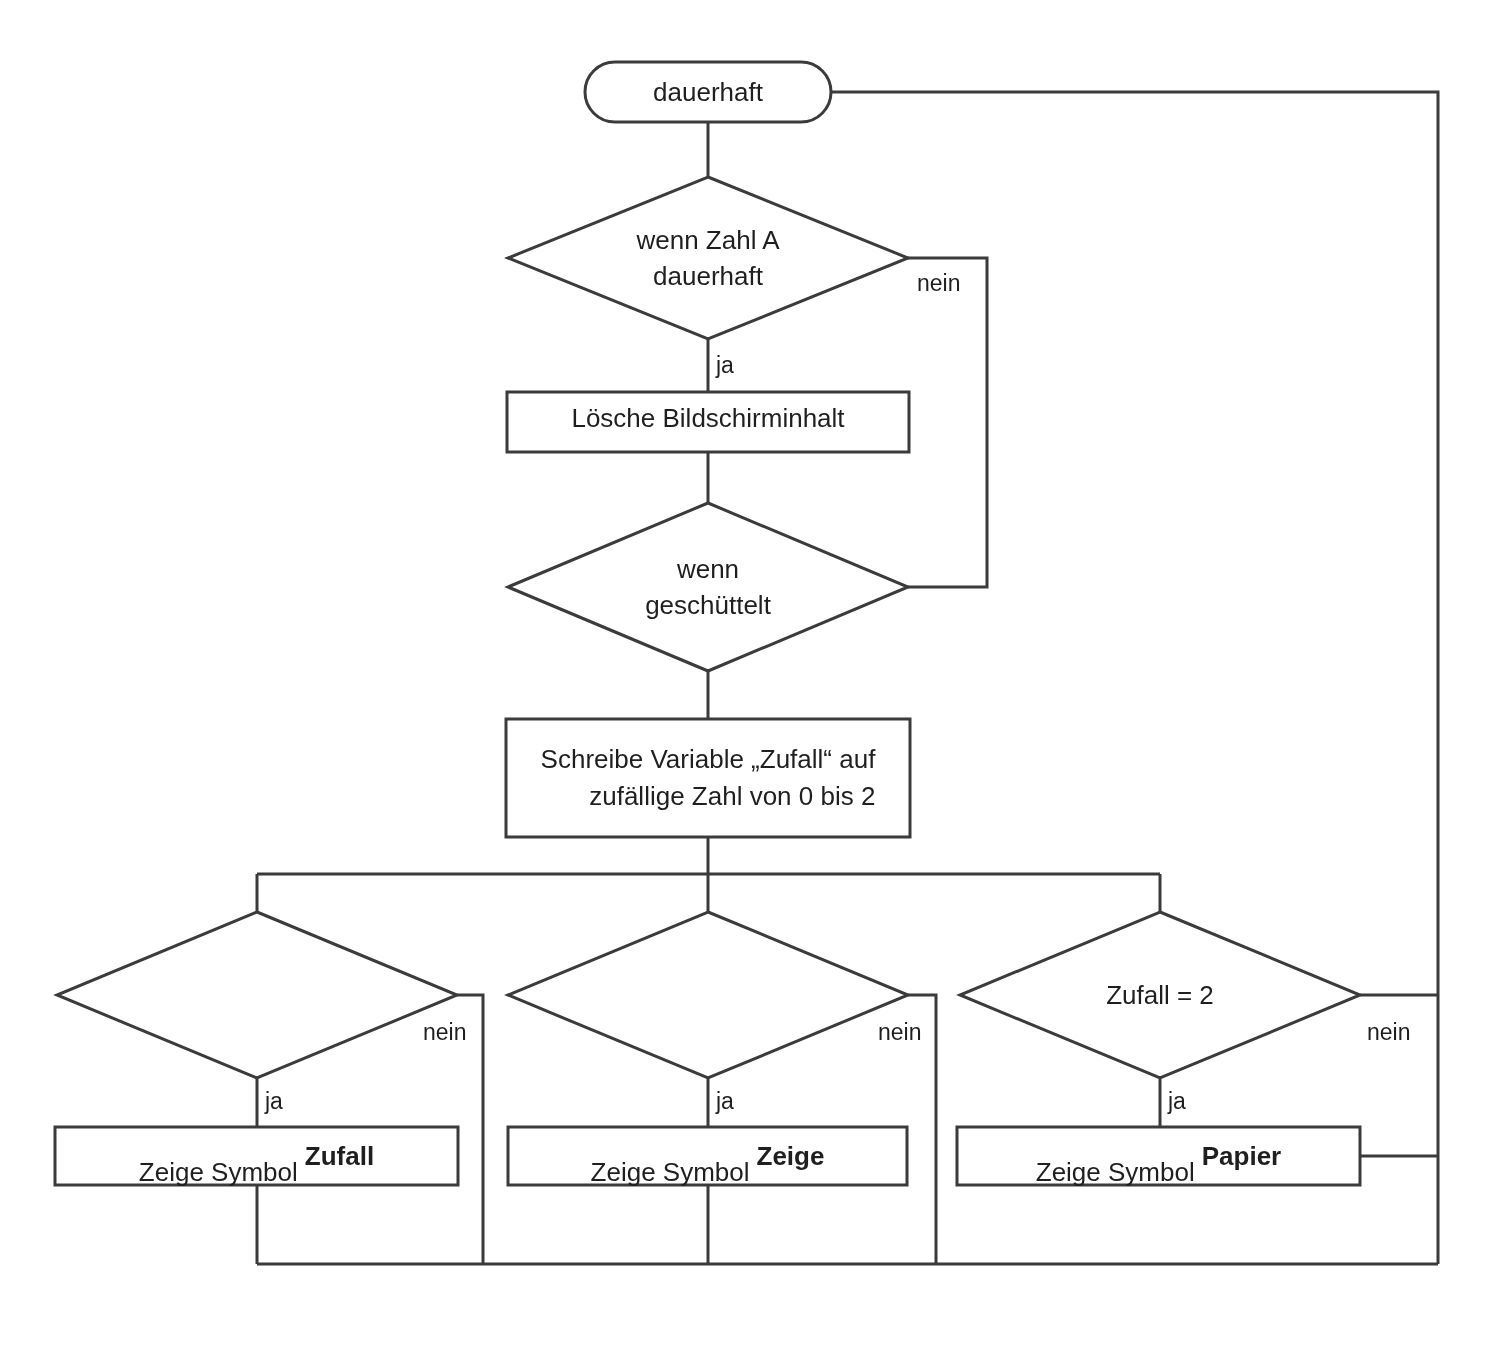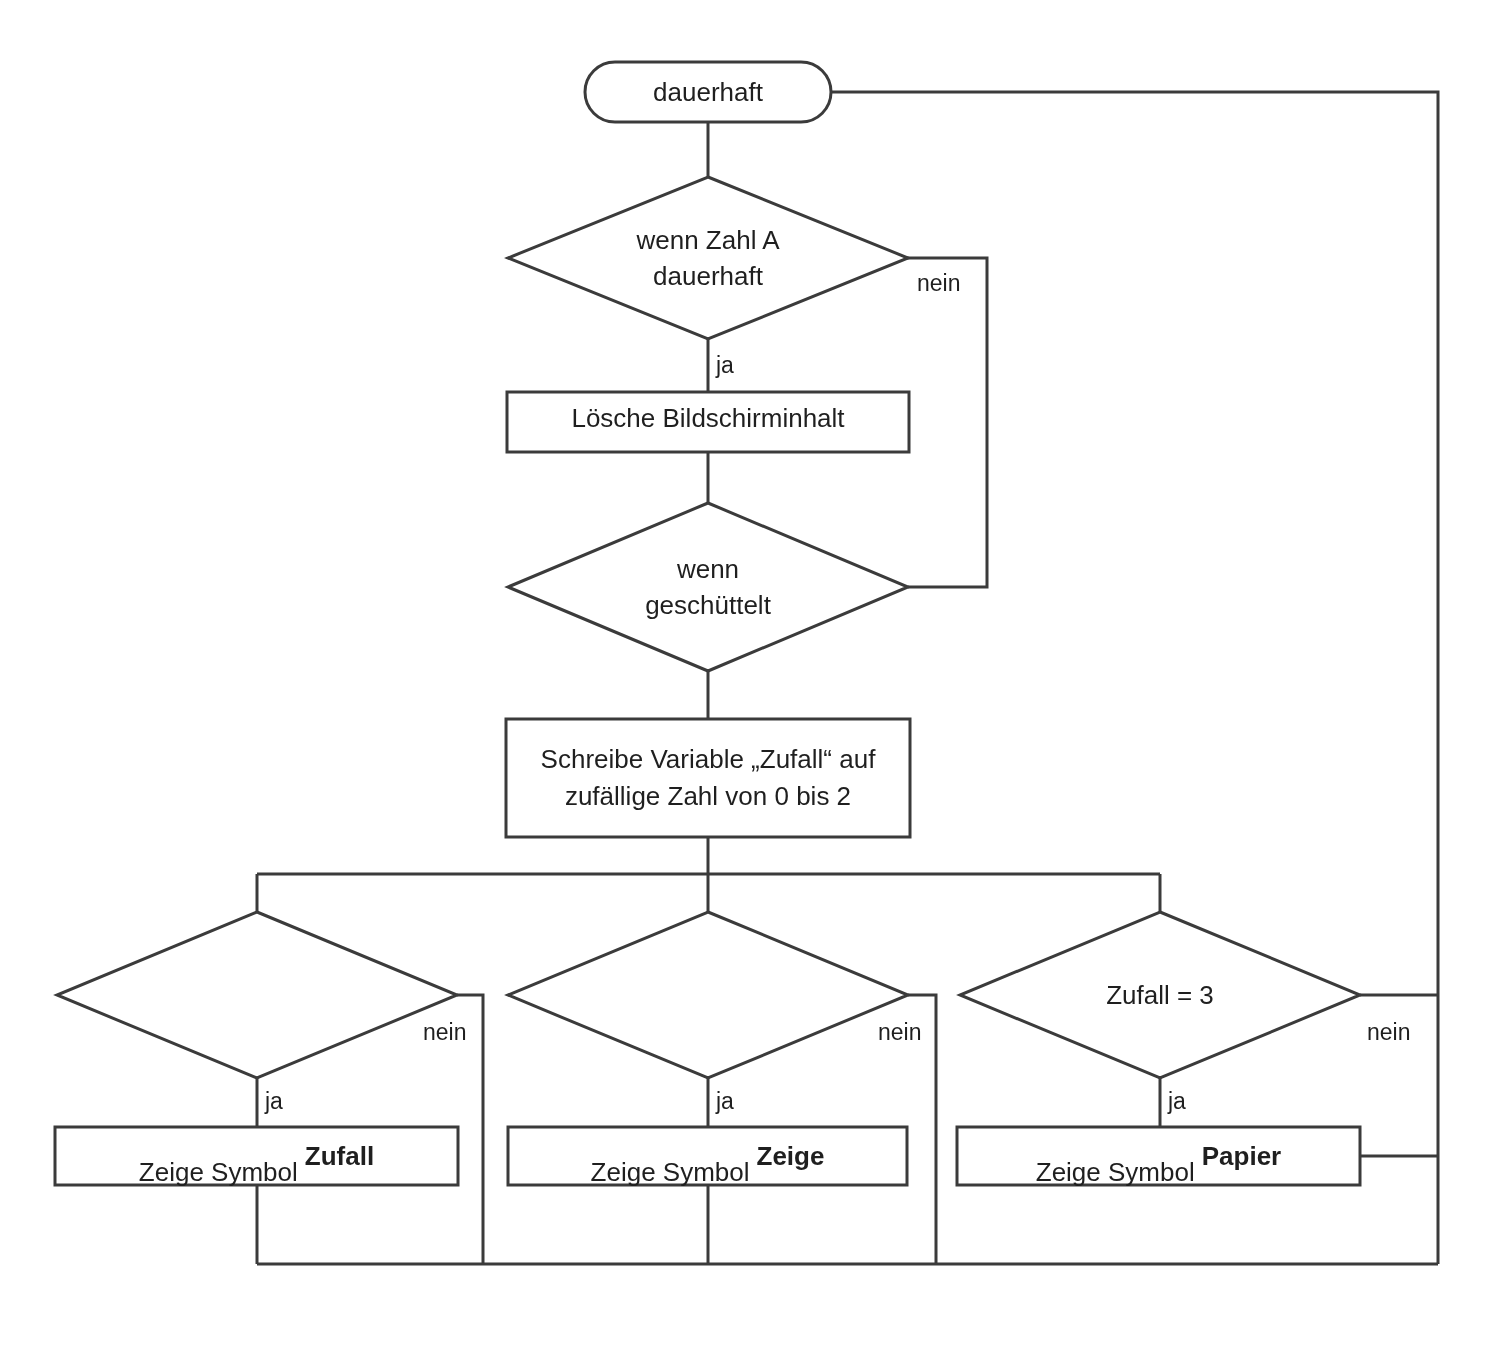--- a/index.html
+++ b/index.html
@@ -71,30 +71,30 @@
 
   <div class="label" style="left:507px;top:392px;width:402px;height:52px;">Lösche Bildschirminhalt</div>
 
   <div class="label" style="left:508px;top:503px;width:400px;height:168px;">
     <span class="stack">
       <span>wenn</span>
       <span>geschüttelt</span>
     </span>
   </div>
 
-  <div class="label" style="left:506px;top:719px;width:404px;height:118px;line-height:37px;">
+  <div class="label" style="left:506px;top:719px;width:404px;height:118px;line-height:37px;text-align:right;">
     <span class="stack">
       <span>Schreibe Variable „Zufall“ auf</span>
       <span>zufällige Zahl von 0 bis 2</span>
     </span>
   </div>
 
 
 
-  <div class="label" style="left:960px;top:912px;width:400px;height:166px;">Zufall = 3</div>
+  <div class="label" style="left:960px;top:912px;width:400px;height:166px;">Zufall = 2</div>
 
   <div class="label" style="left:55px;top:1127px;width:403px;height:58px;">
     <span class="prefix">Zeige Symbol</span>
     <span class="bold">Zufall</span>
   </div>
 
   <div class="label" style="left:508px;top:1127px;width:399px;height:58px;">
     <span class="prefix">Zeige Symbol</span>
     <span class="bold">Zeige</span>
   </div>

